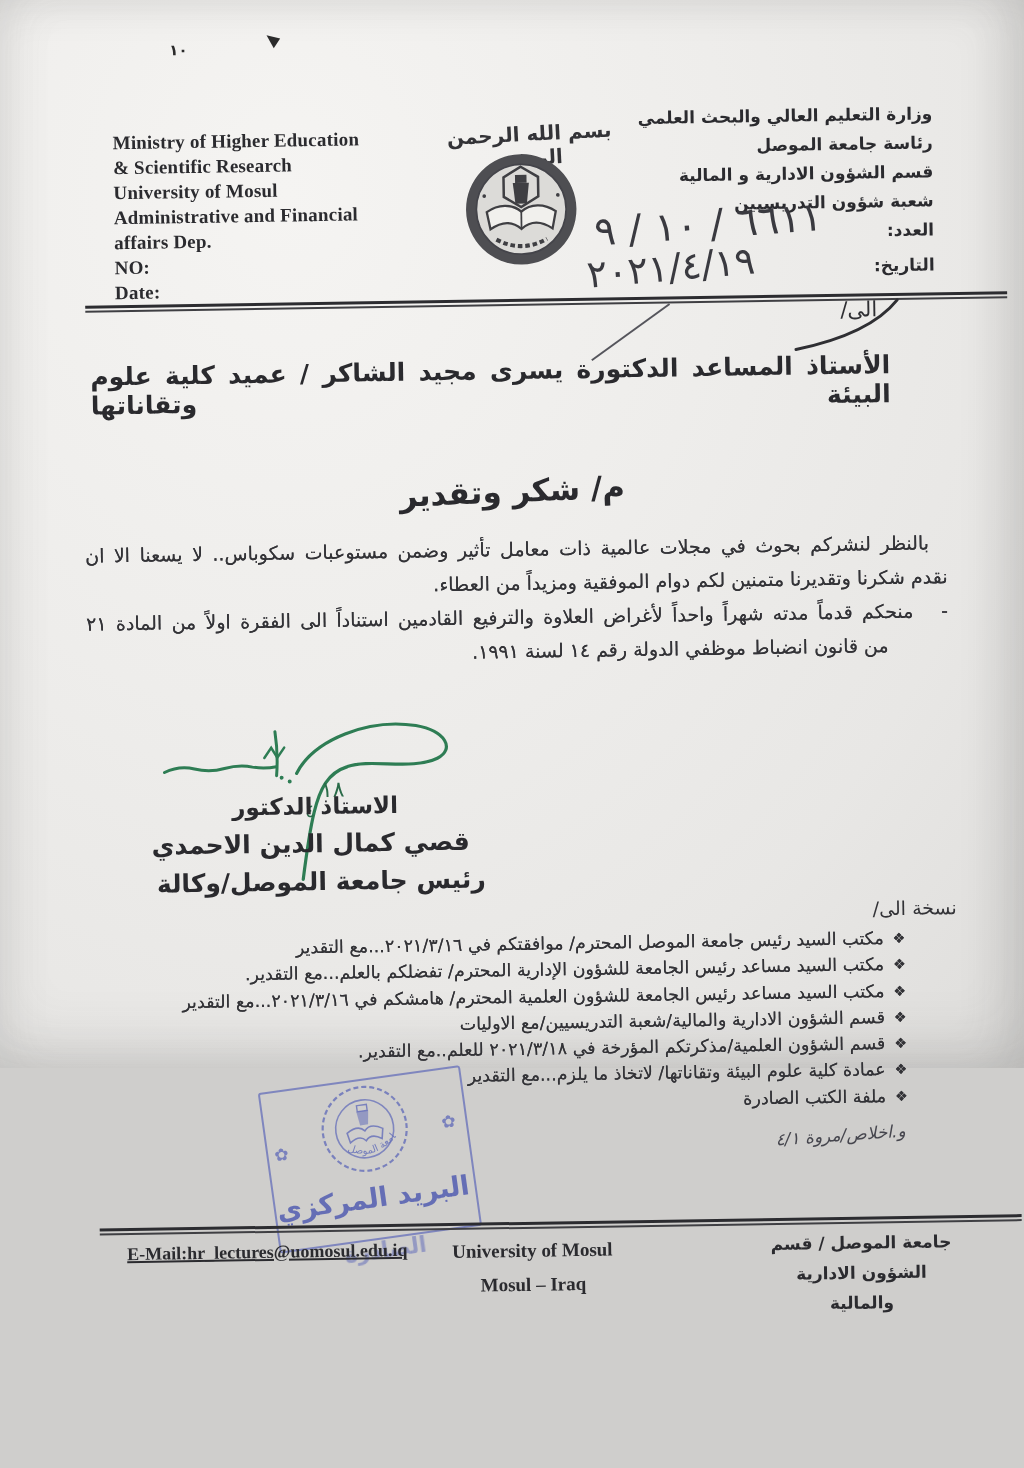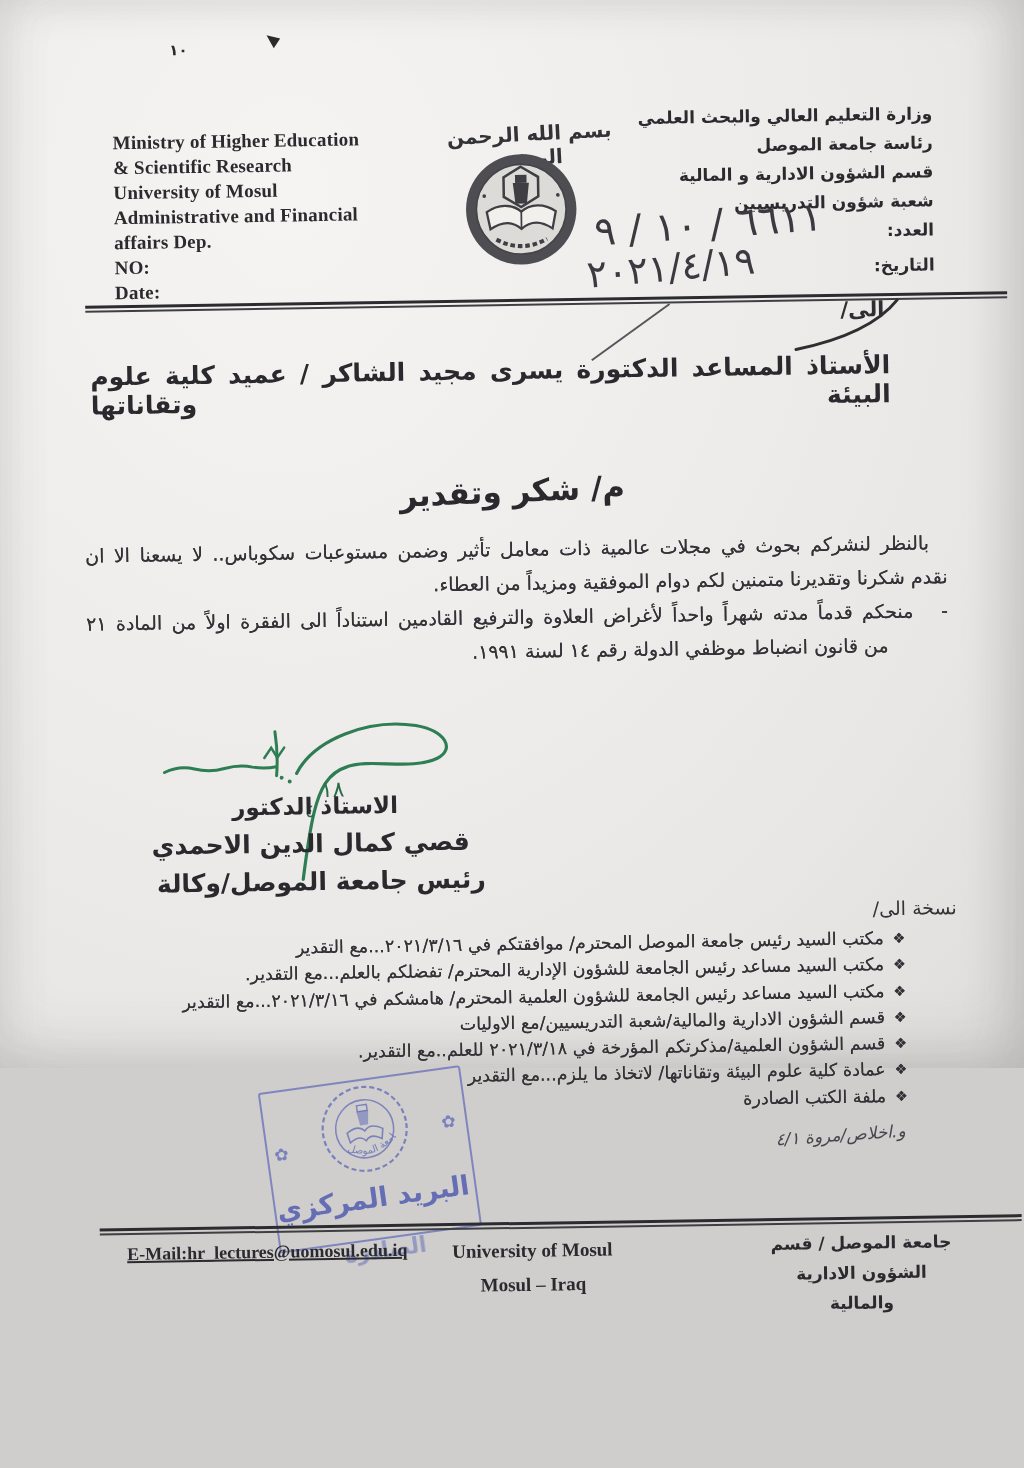--- a/index.html
+++ b/index.html
@@ -16,21 +16,21 @@
   .abs{position:absolute;}
   .rtl{direction:rtl;unicode-bidi:embed;}
   .serif{font-family:"Liberation Serif",serif;}
   .rule{left:88px;width:922px;}
   .rule::before{content:"";display:block;height:3px;background:#2c2c30;margin-bottom:2px;}
   .rule::after{content:"";display:block;height:2px;background:#3f3f43;}
   .eng-header{left:118px;top:124px;font-weight:700;font-size:19px;line-height:25px;letter-spacing:.2px;color:#2b2b2f;}
   .ar-header{right:86px;top:106px;text-align:right;font-weight:700;font-size:17px;line-height:29px;color:#2b2b2f;}
   .bismillah{left:420px;top:122px;width:230px;text-align:center;font-weight:700;font-size:20px;transform:rotate(-2deg);color:#333337;}
   .handwrit{color:#3a3a40;letter-spacing:3px;font-weight:400;}
-  .to-line{left:843px;top:303px;font-size:21px;font-weight:700;}
+  .to-line{left:843px;top:303px;font-size:21px;font-weight:400;}
   .addressee{left:92px;top:356px;width:800px;font-size:25px;font-weight:700;text-align:justify;text-align-last:justify;word-spacing:3px;color:#2a2a2e;}
   .subject{left:0;top:473px;width:1024px;text-align:center;font-size:31px;font-weight:700;transform:rotate(-1.5deg);color:#2a2a2e;}
   .body-block{left:84px;top:532px;width:862px;font-size:19px;line-height:34px;color:#333337;text-shadow:0 0 .4px #44444a;}
   .jl{text-align:justify;text-align-last:justify;}
   .sig-text{text-align:center;font-weight:700;color:#2a2a2e;}
   .cc{right:74px;top:903px;width:880px;text-align:right;color:#333337;}
   .cc-label{font-size:19px;margin-bottom:7px;}
   .cc-item{padding-right:52px;font-size:17.5px;line-height:25.3px;text-shadow:0 0 .3px #44444a;}
   .cc-bullet{margin-left:9px;font-size:14px;display:inline-block;transform:translateY(-1px);}
   .stamp{left:248px;top:1068px;width:225px;height:190px;transform:rotate(-7deg);color:#6b76bb;}

